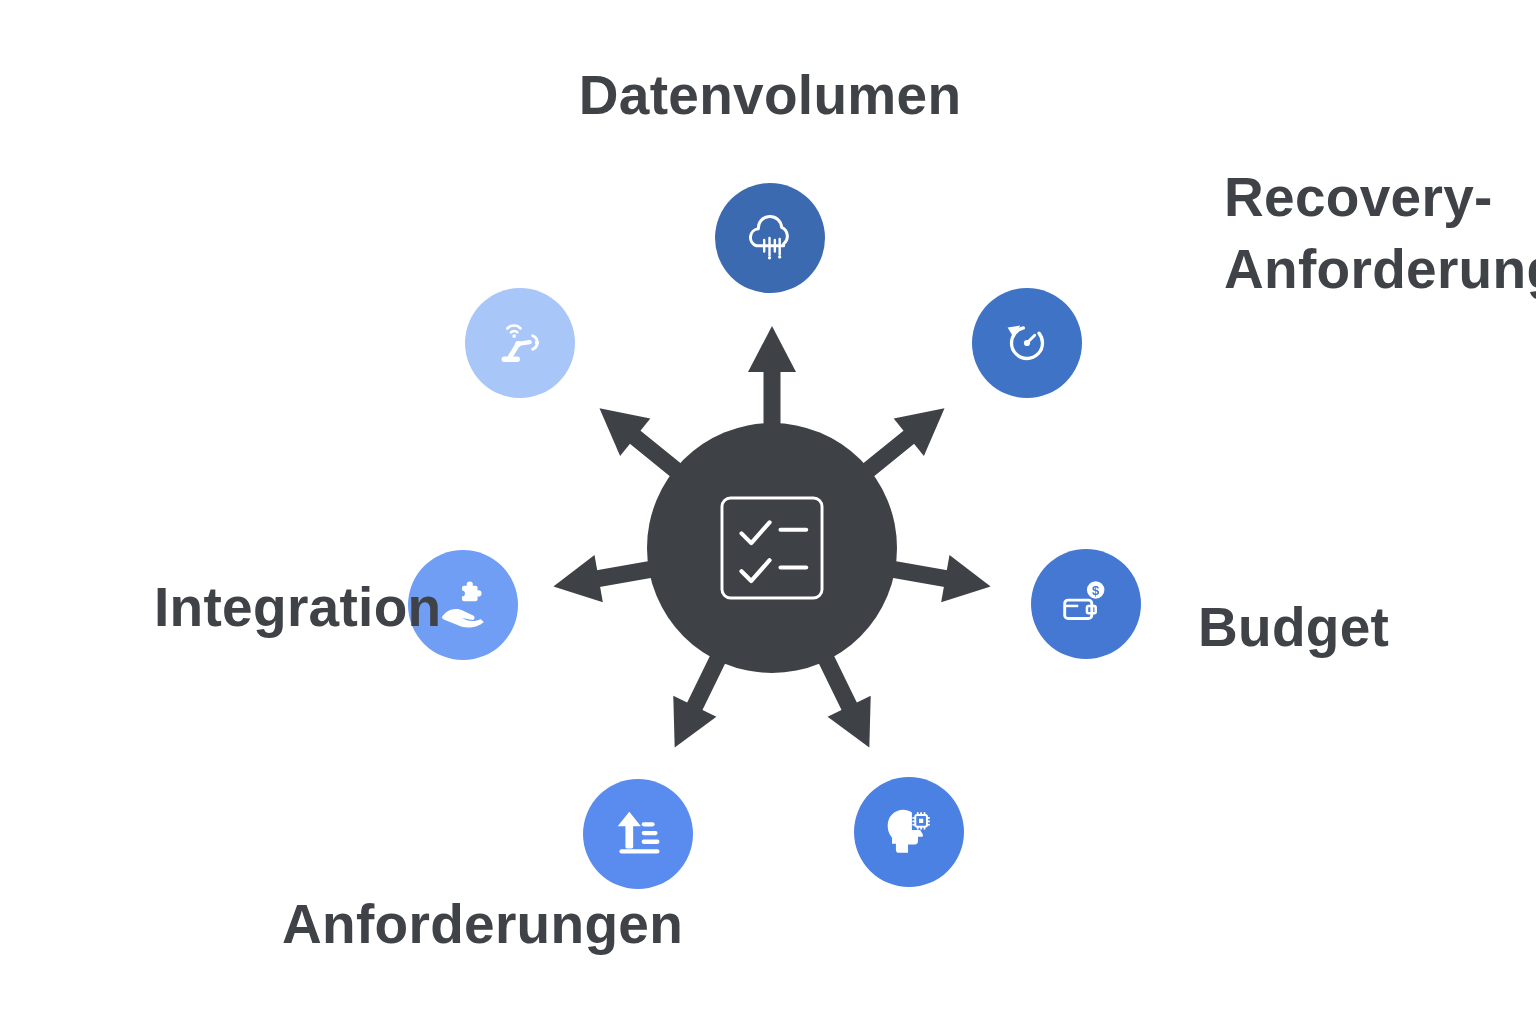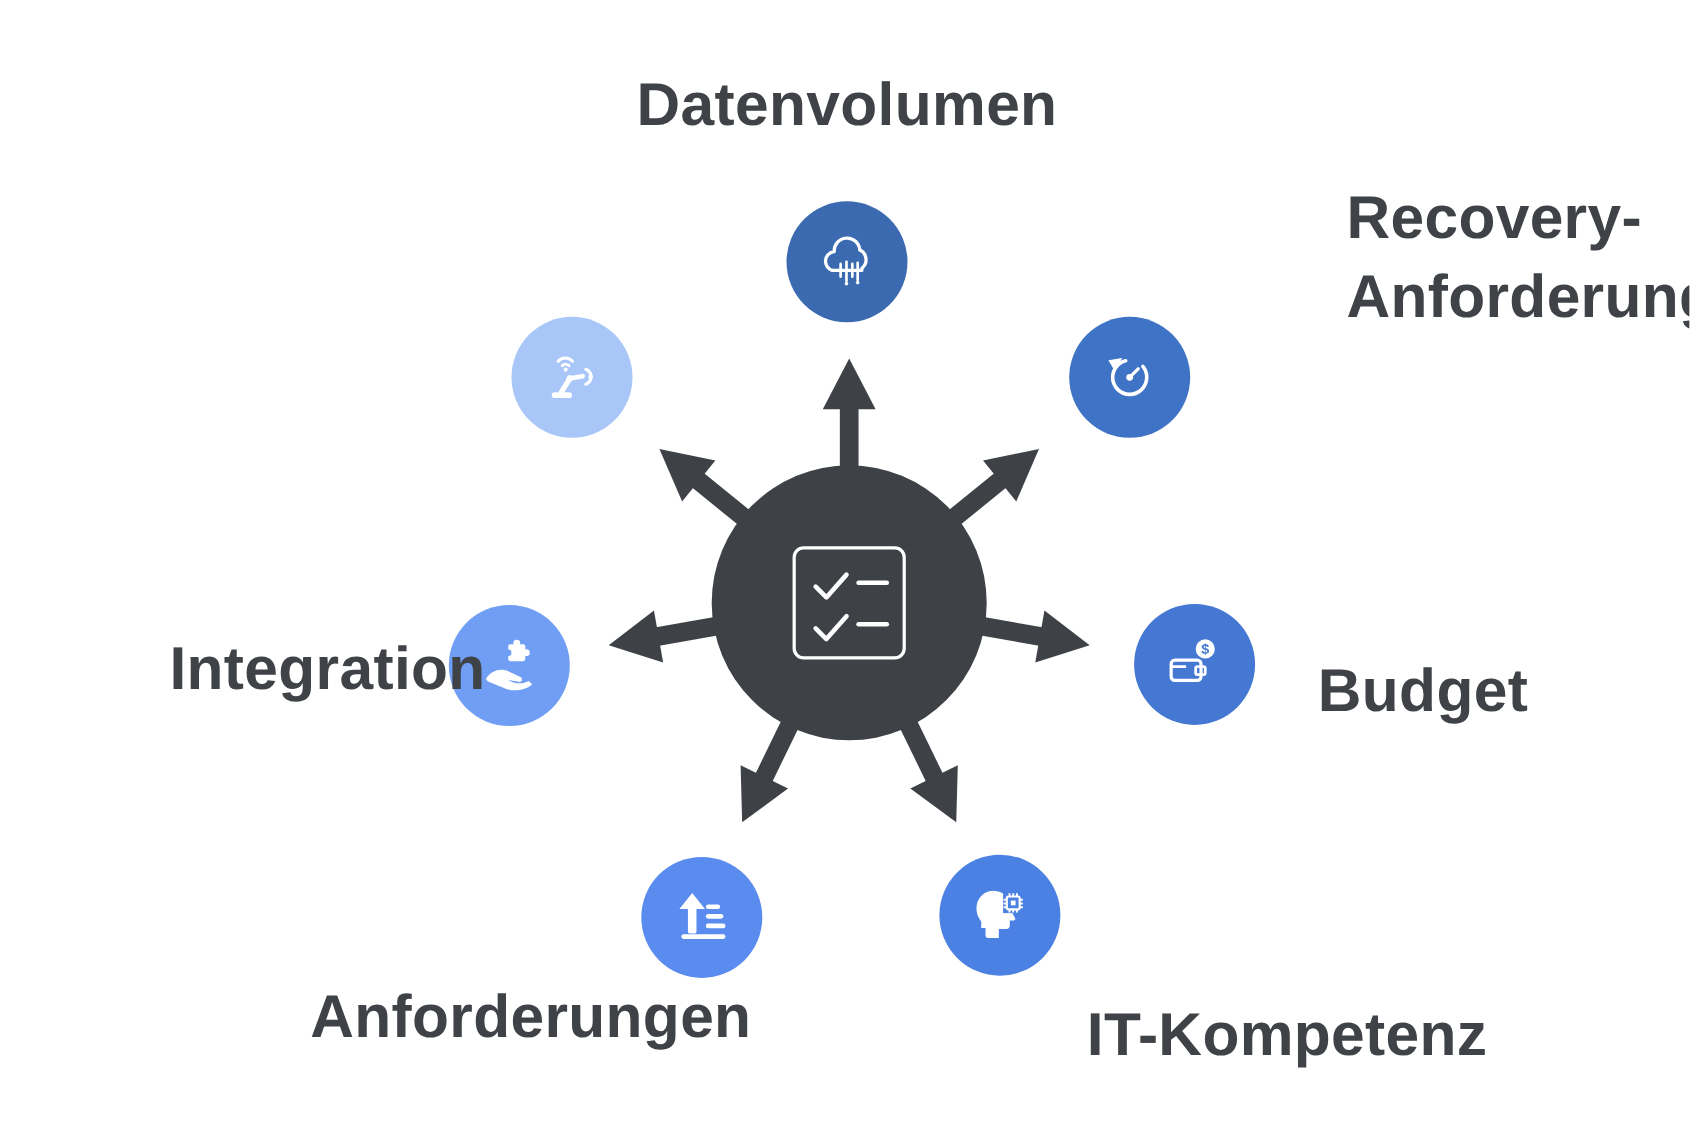--- a/index.html
+++ b/index.html
@@ -198,17 +198,16 @@
       <path d="M45 24.5 a7.5 7.5 0 0 1 0 14" fill="none" stroke="#fff" stroke-width="3" stroke-linecap="round"></path>
       <circle cx="49.5" cy="31.5" r="2.2" fill="#fff"></circle>
       <rect x="13" y="46" width="19" height="5.5" rx="2.7" fill="#fff"></rect>
     </svg>
   </div>
 
   <div class="label lbl-top">Datenvolumen</div>
   <div class="label lbl-top-right">Recovery-
 Anforderungen</div>
   <div class="label lbl-right">Budget</div>
-  <div class="label lbl-bottom-right">IT-Kompetenz</div>
   <div class="label lbl-bottom-left">Anforderungen</div>
   <div class="label lbl-left">Integration</div>
 
 </div>
 
 </body></html>

